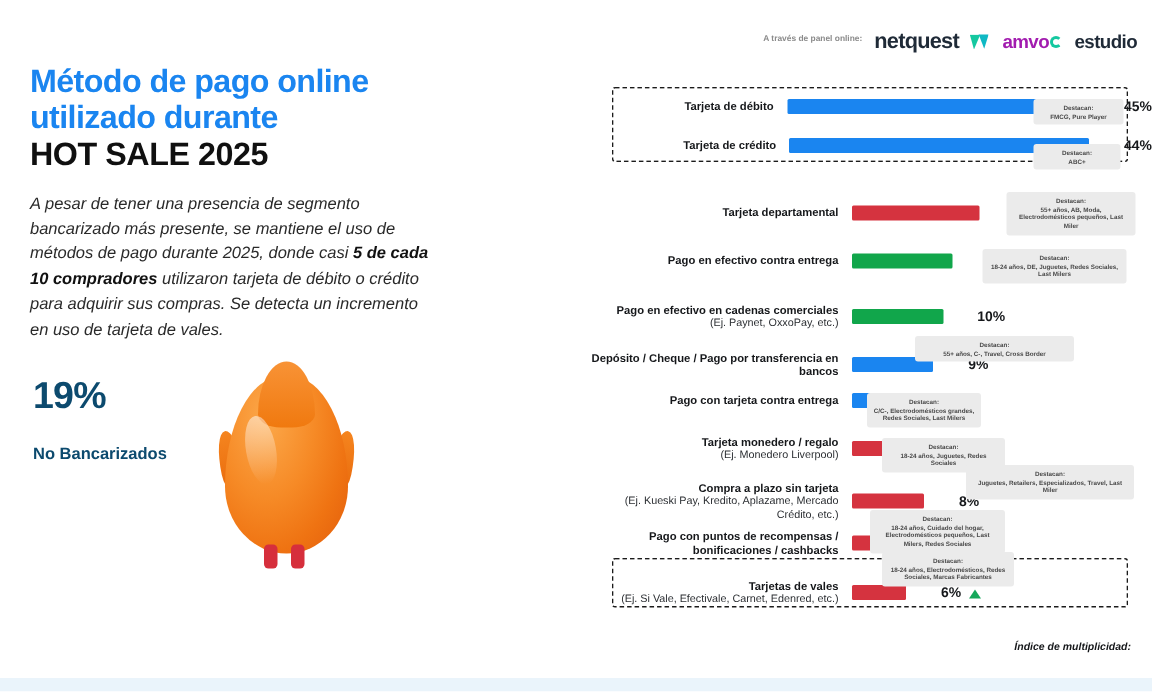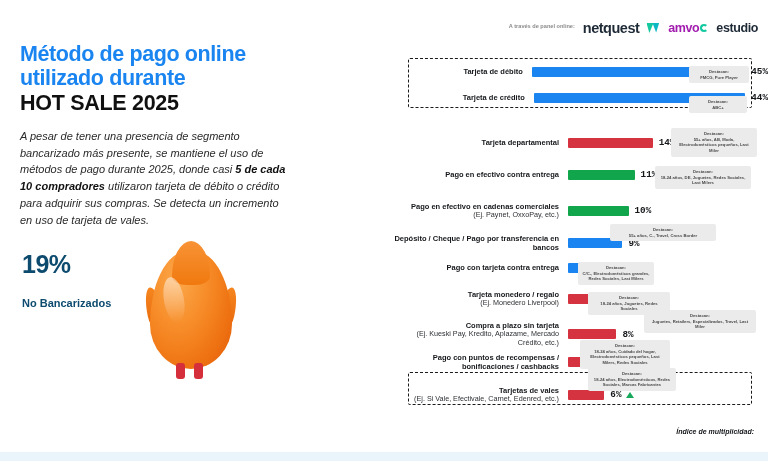--- a/index.html
+++ b/index.html
@@ -93,21 +93,21 @@
   .row-inner { display:flex; align-items:center; }
   .cat {
     width: 176px; text-align: right; padding-right: 9px;
     font-size: 7.5px; font-weight: 800; color:#15171a; line-height: 1.22;
   }
   .cat .sub { font-weight: 400; color:#2c2f33; font-size: 7.2px; }
   .bar { height: 10px; border-radius: 1px; }
   .bar.blue { background:#1a85f0; }
   .bar.red  { background:#d5333f; }
   .bar.green{ background:#11a64b; }
-  .val { font-size: 9.3px; font-weight: 700; color:#15171a; margin-left: 6px; white-space:nowrap;font-family:Liberation Mono, monospace; }
+  .val { font-size: 9.3px; font-weight: 700; color:#15171a; margin-left: 23px; white-space:nowrap; }
   .tri {
     display:inline-block; width:0; height:0; margin-left:5px; vertical-align:middle;
     border-left: 4px solid transparent; border-right: 4px solid transparent;
     border-bottom: 6px solid #16a85b;
   }
 
   
   .dashbox { position:absolute; border: 1.3px dashed #1b1b1b; border-radius: 2px; }
   #dash-top    { left: 16px; top: 58px;  width: 344px; height: 50px; }
   #dash-bottom { left: 16px; top: 372px; width: 344px; height: 33px; }

